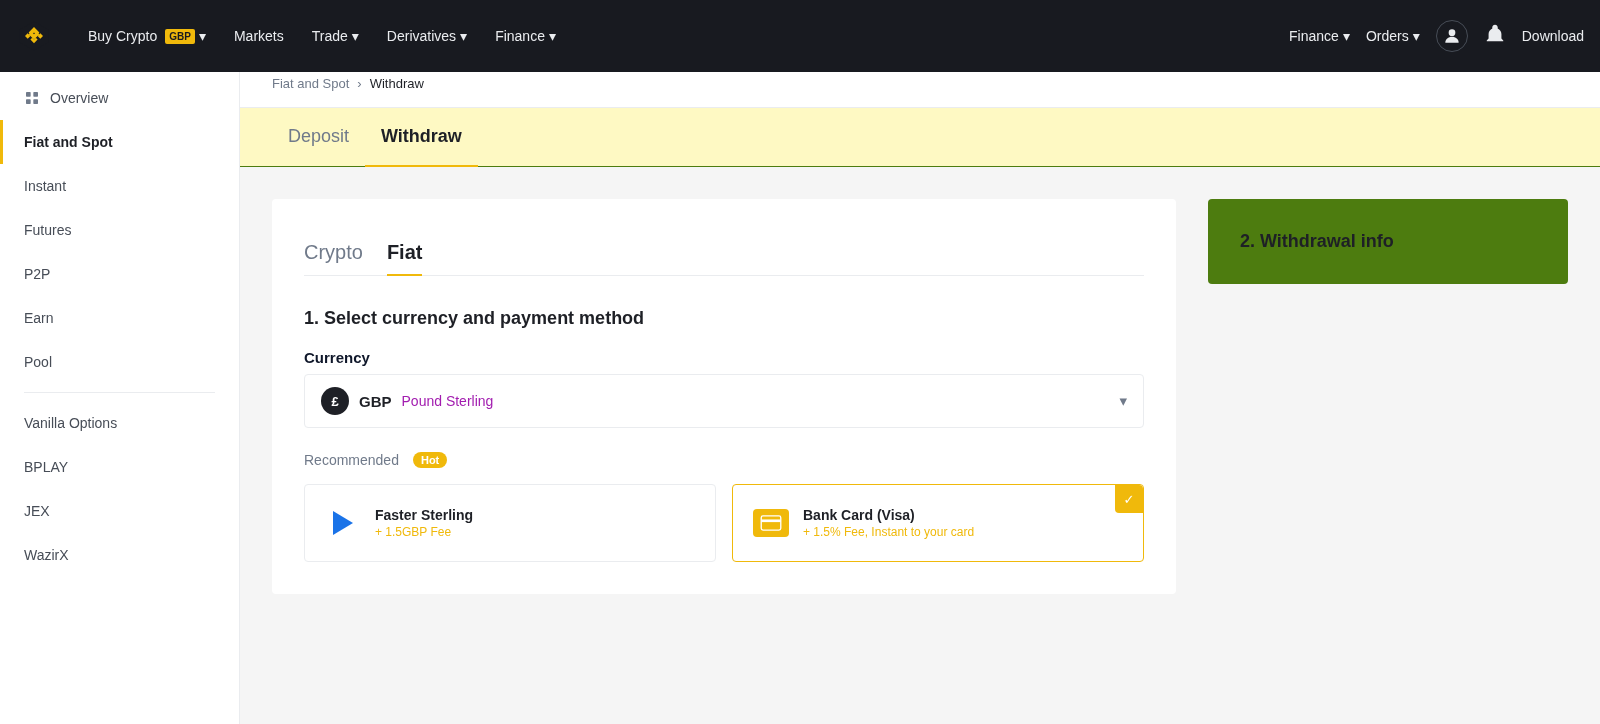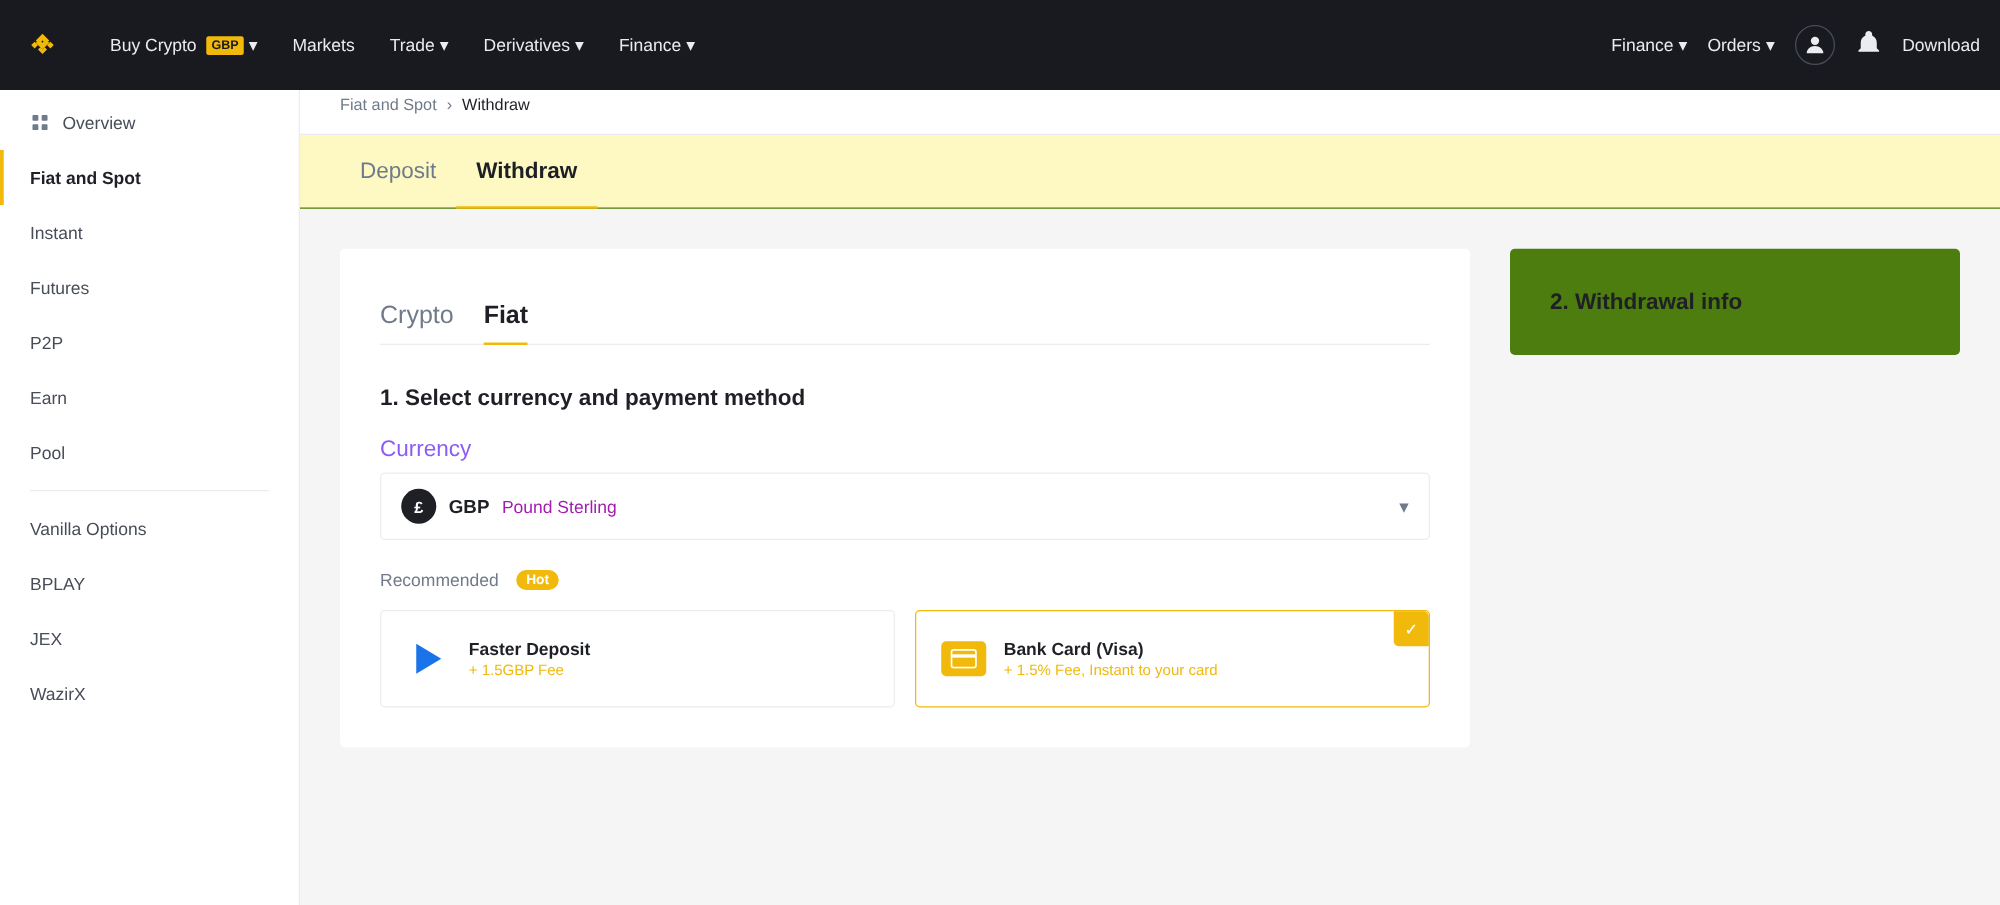--- a/index.html
+++ b/index.html
@@ -216,23 +216,24 @@
     
     .section-title {
       font-size: 18px;
       font-weight: bold;
       color: #1e2026;
       margin-bottom: 20px;
     }
 
     
     .field-label {
-      font-size: 18px;
-      color: #8b5cf6;
+      font-size: 15px;
+      color: #0f172a;
       margin-bottom: 8px;
+      font-weight: bold;
     }
 
     
     .currency-select {
       width: 100%;
       border: 1px solid #eaecef;
       border-radius: 4px;
       padding: 12px 16px;
       font-size: 15px;
       display: flex;
@@ -531,21 +532,21 @@
           <span class="hot-badge">Hot</span>
         </div>
 
         <div class="payment-cards">
 
           <div class="payment-card">
             <div class="payment-icon">
               <div class="faster-icon"></div>
             </div>
             <div class="payment-info">
-              <div class="name">Faster Deposit</div>
+              <div class="name">Faster Sterling</div>
               <div class="fee">+ 1.5GBP Fee</div>
             </div>
           </div>
 
           <div class="payment-card selected">
             <div class="payment-icon">
               <div class="bank-icon-wrap">
                 <svg width="22" height="16" viewBox="0 0 24 18" fill="#fff">
                   <rect x="1" y="1" width="22" height="16" rx="2" stroke="#fff" stroke-width="1.5" fill="none"></rect>
                   <rect x="1" y="5" width="22" height="3" fill="#fff"></rect>

